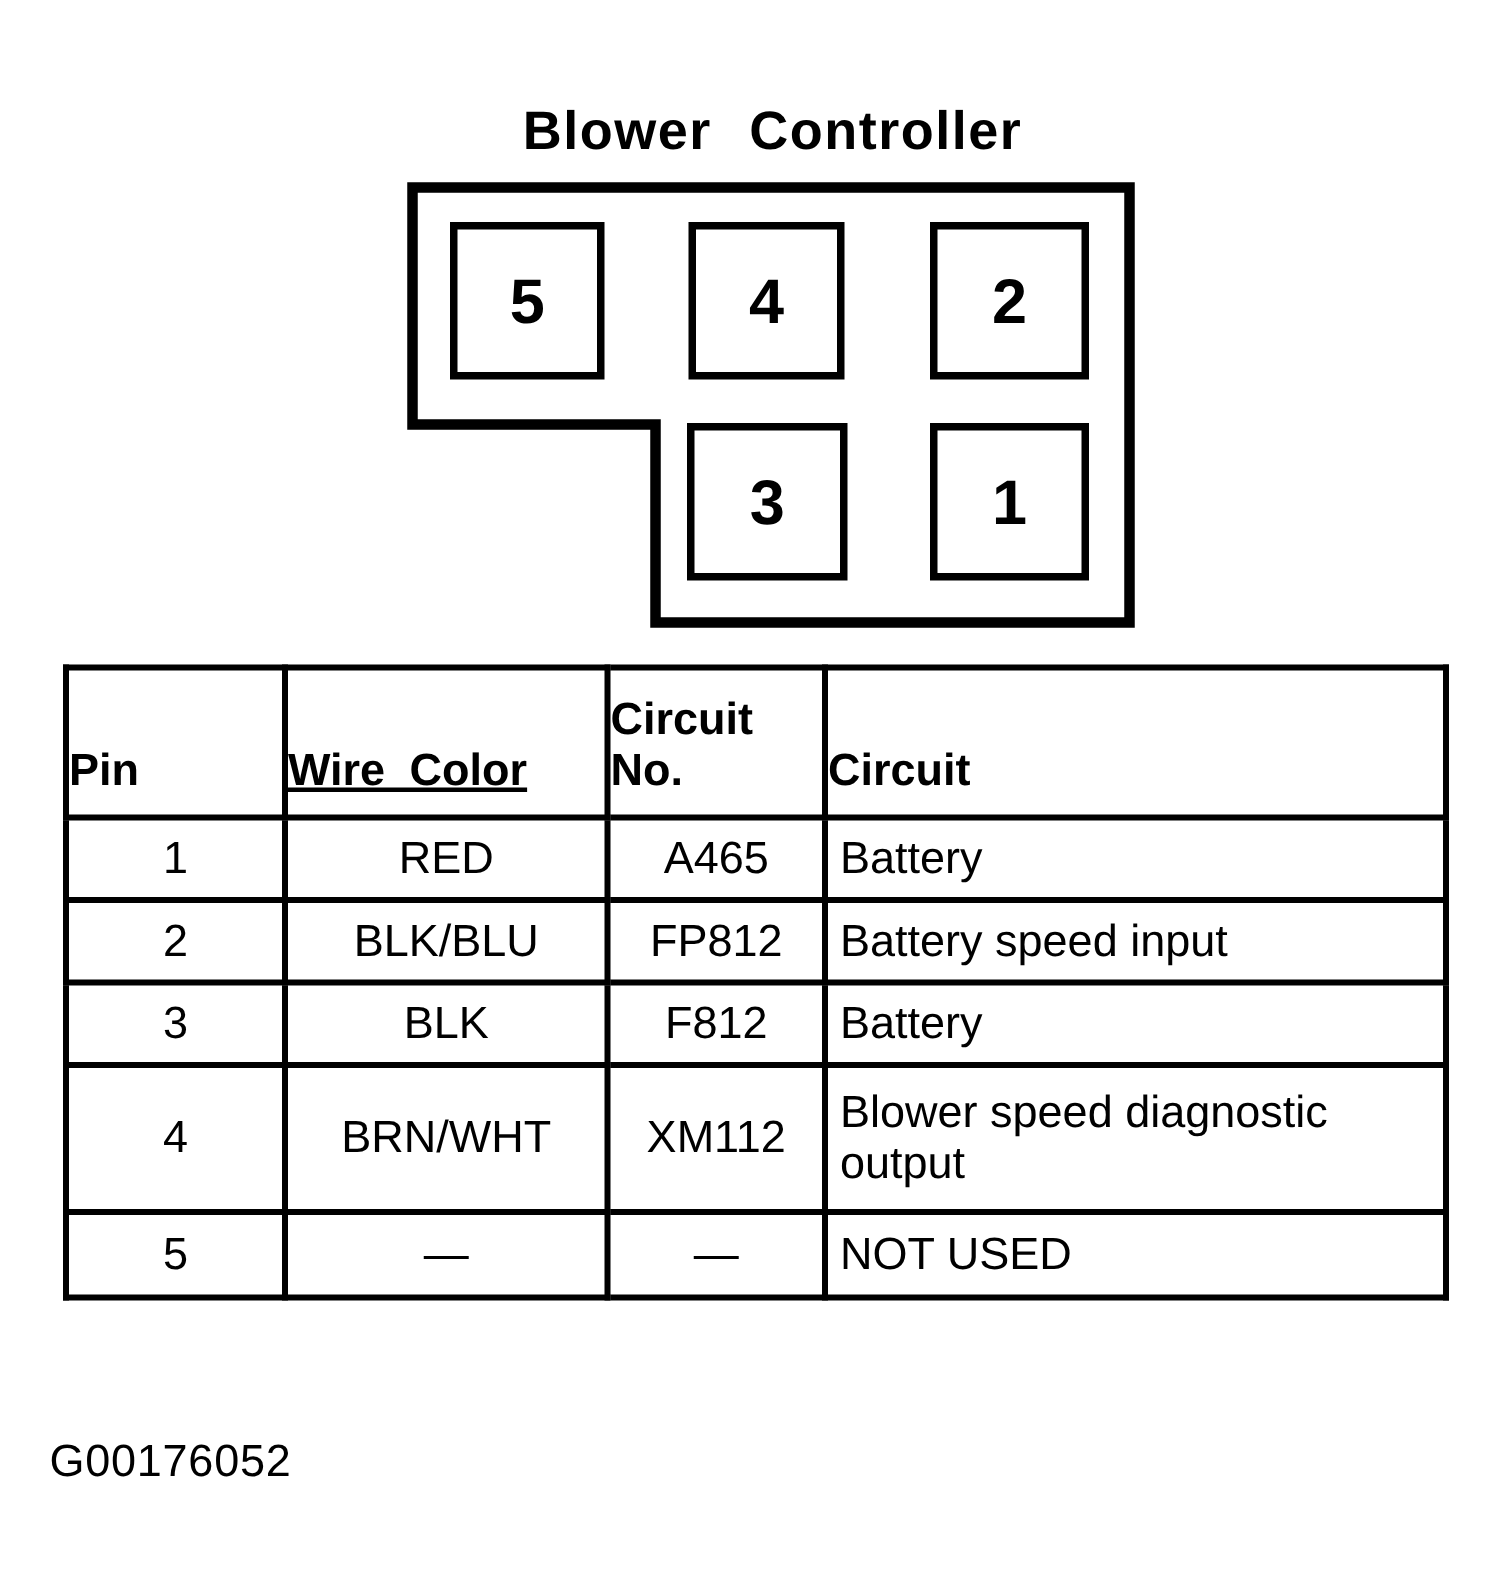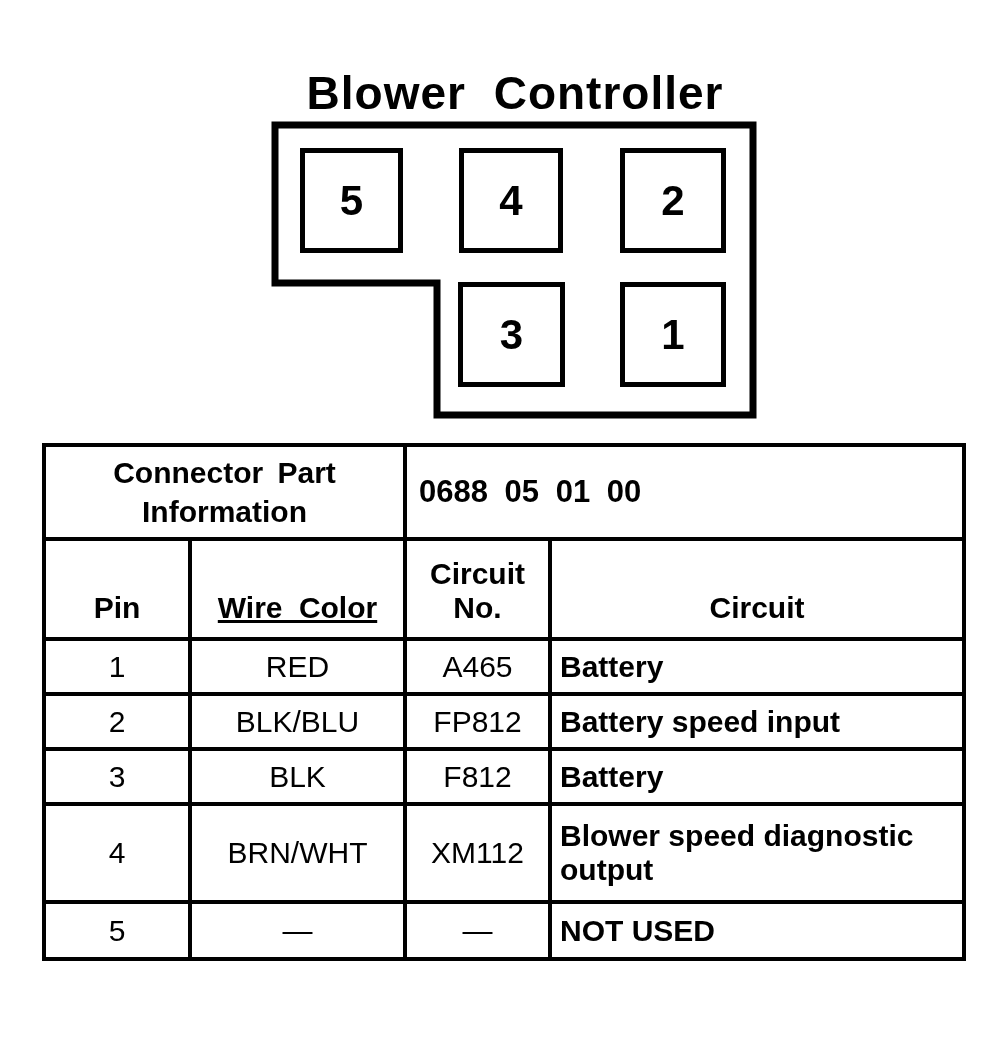--- a/index.html
+++ b/index.html
@@ -14,21 +14,21 @@
     overflow: hidden;
   }
 
   
   .diagram-title {
     position: absolute;
     left: 270px;
     top: 66px;
     width: 490px;
     text-align: center;
-    font-size: 46px;
+    font-size: 36px;
     font-weight: bold;
     letter-spacing: 1px;
     word-spacing: 14px;
     white-space: nowrap;
   }
 
   
   .connector-svg {
     position: absolute;
     left: 270px;
@@ -72,22 +72,22 @@
   .col-circuit  { width: 145px; }
   .col-function { width: 414px; }
 
   tr.hdr-part    { height: 94px; }
   tr.hdr-cols    { height: 100px; }
   tr.row-short   { height: 55px; }
   tr.row-tall    { height: 98px; }
   tr.row-last    { height: 57px; }
 
   .cell-center { text-align: center; vertical-align: middle; }
-  .cell-bottom { text-align: center; vertical-align: bottom; padding-bottom: 12px; }
-  .cell-left   { text-align: left; vertical-align: middle; padding-left: 8px; font-weight: bold; }
+  .cell-bottom { text-align: left; vertical-align: bottom; padding-bottom: 12px; }
+  .cell-left   { text-align: left; vertical-align: middle; padding-left: 8px; }
   .pre         { white-space: pre-line; }
   .part-info-label {
     font-weight: bold;
     text-align: center;
     vertical-align: middle;
     line-height: 1.3;
     word-spacing: 6px;
   }
   .part-number {
     font-weight: bold;
@@ -126,25 +126,20 @@
   <div class="pin-cavity pin-1">1</div>
 
   <table class="pinout">
     <colgroup>
       <col class="col-pin">
         <col class="col-wire">
         <col class="col-circuit">
         <col class="col-function">
     </colgroup>
     <tbody>
-      <tr class="hdr-part">
-        <th colspan="2" class="part-info-label pre">Connector Part
-Information</th>
-        <td colspan="2" class="part-number">0688 05 01 00</td>
-      </tr>
       <tr class="hdr-cols">
         <th class="cell-bottom">Pin</th>
         <th class="cell-bottom hdr-word">Wire Color</th>
         <th class="cell-bottom pre">Circuit
 No.</th>
         <th class="cell-bottom">Circuit</th>
       </tr>
       <tr class="row-short">
         <td class="cell-center">1</td>
         <td class="cell-center">RED</td>
@@ -172,14 +167,15 @@
       </tr>
       <tr class="row-last">
         <td class="cell-center">5</td>
         <td class="cell-center">—</td>
         <td class="cell-center">—</td>
         <td class="cell-left">NOT USED</td>
       </tr>
     </tbody>
   </table>
 
+  <div class="figure-code">G00176052</div>
 
 </div>
 
 </body></html>

